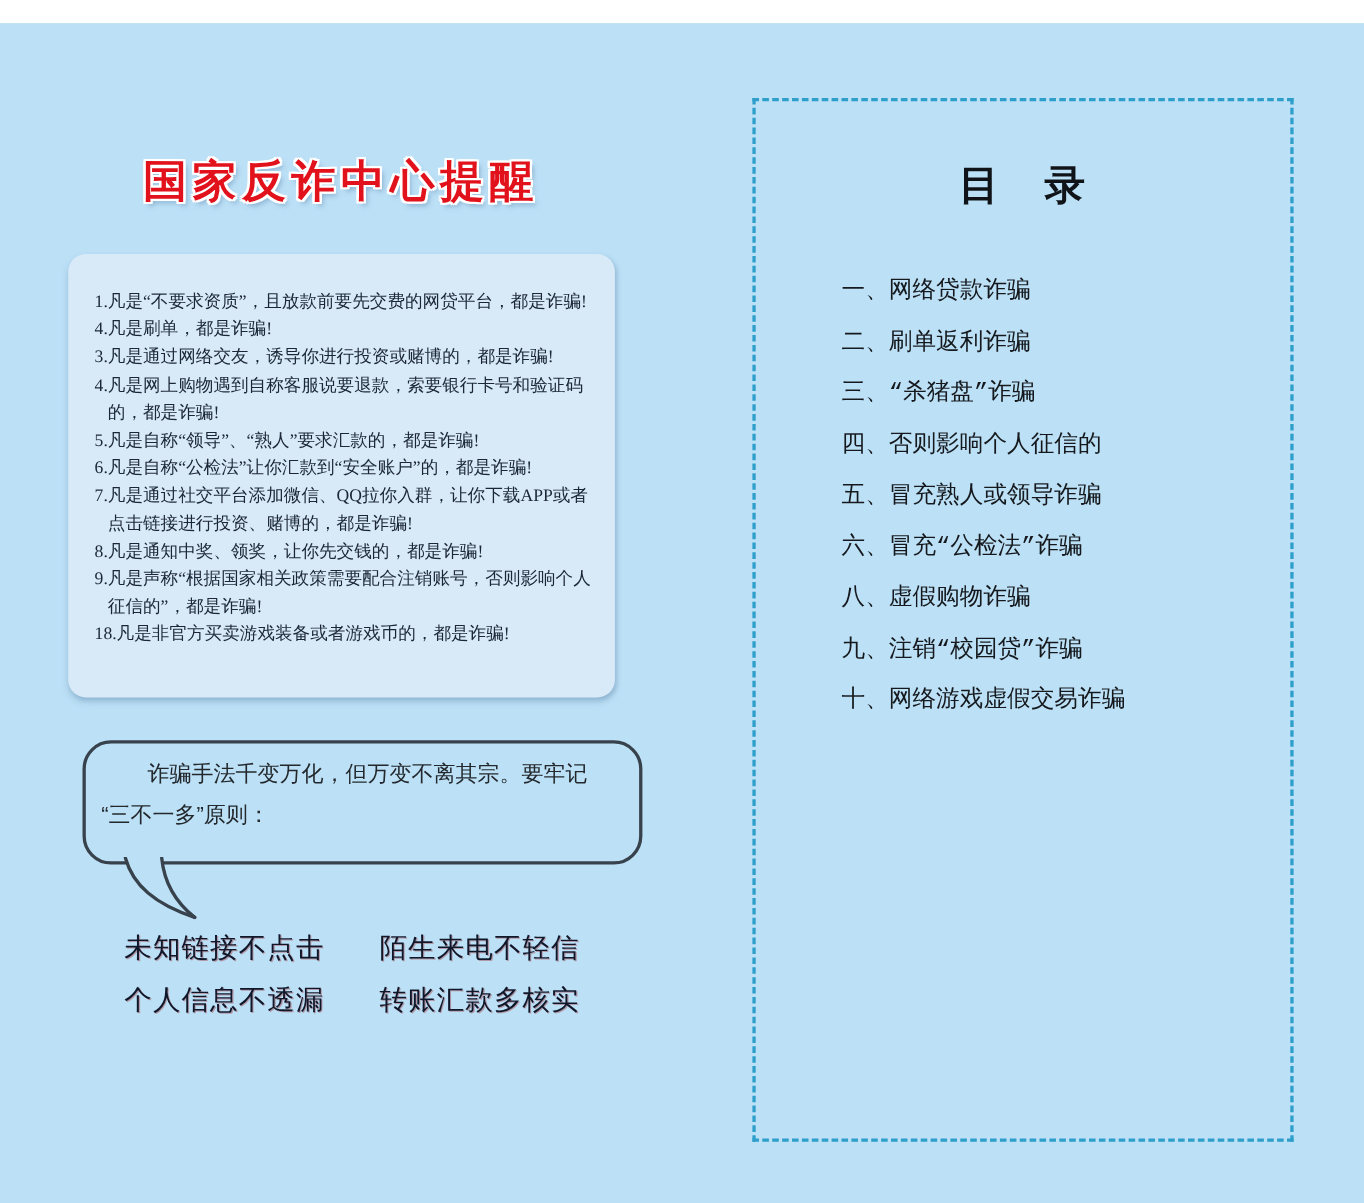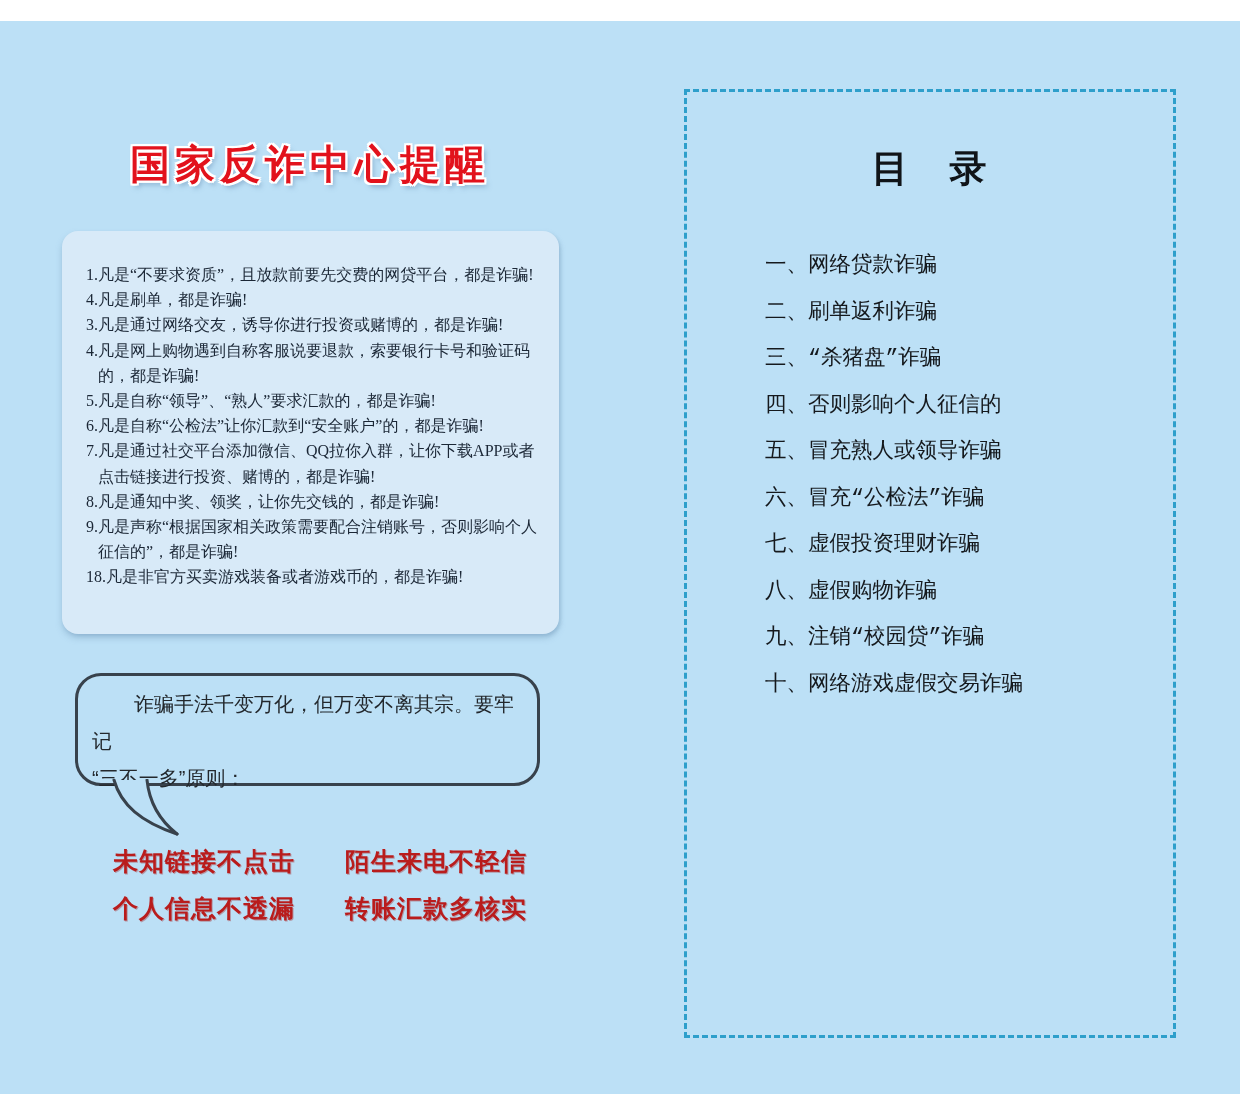--- a/index.html
+++ b/index.html
@@ -48,21 +48,21 @@
     font-size: 16px;
     line-height: 25.2px;
     color: #1b2736;
     padding-left: 12px;
     text-indent: -12px;
   }
 
   .speech-bubble {
     position: absolute;
     left: 75px; top: 652px;
-    width: 465px; height: 113px;
+    width: 509px; height: 113px;
     border: 3px solid #38424c;
     border-radius: 26px;
     padding: 10px 16px 0 14px;
   }
   .bubble-line {
     font-family: "Liberation Sans", sans-serif;
     font-size: 20px;
     line-height: 37px;
     color: #23282d;
   }
@@ -78,23 +78,23 @@
     position: absolute;
     left: 113px; top: 824px;
     display: grid;
     grid-template-columns: auto auto;
     column-gap: 50px;
     row-gap: 14px;
   }
   .slogan {
     font-family: "Liberation Sans", sans-serif;
     font-size: 25px;
-    font-weight: 700;
+    font-weight: 400;
     letter-spacing: 1px;
-    color: #b91c1c;
+    color: #0f172a;
     text-shadow: 1px 1px 0 rgba(160,20,20,0.35);
   }
 
   
   .toc-panel {
     position: absolute;
     left: 684px; top: 68px;
     width: 492px; height: 949px;
     border: 3px dashed #2e9fcb;
   }
@@ -158,20 +158,19 @@
 
   <div class="toc-panel">
     <div class="toc-title">目　录</div>
     <div class="toc-list">
       <div class="toc-item">一、网络贷款诈骗</div>
       <div class="toc-item">二、刷单返利诈骗</div>
       <div class="toc-item">三、“杀猪盘”诈骗</div>
       <div class="toc-item">四、否则影响个人征信的</div>
       <div class="toc-item">五、冒充熟人或领导诈骗</div>
       <div class="toc-item">六、冒充“公检法”诈骗</div>
-      <div class="toc-item">七、虚假投资理财诈骗</div>
       <div class="toc-item">八、虚假购物诈骗</div>
       <div class="toc-item">九、注销“校园贷”诈骗</div>
       <div class="toc-item">十、网络游戏虚假交易诈骗</div>
     </div>
   </div>
 
 </div>
 
 </body></html>

